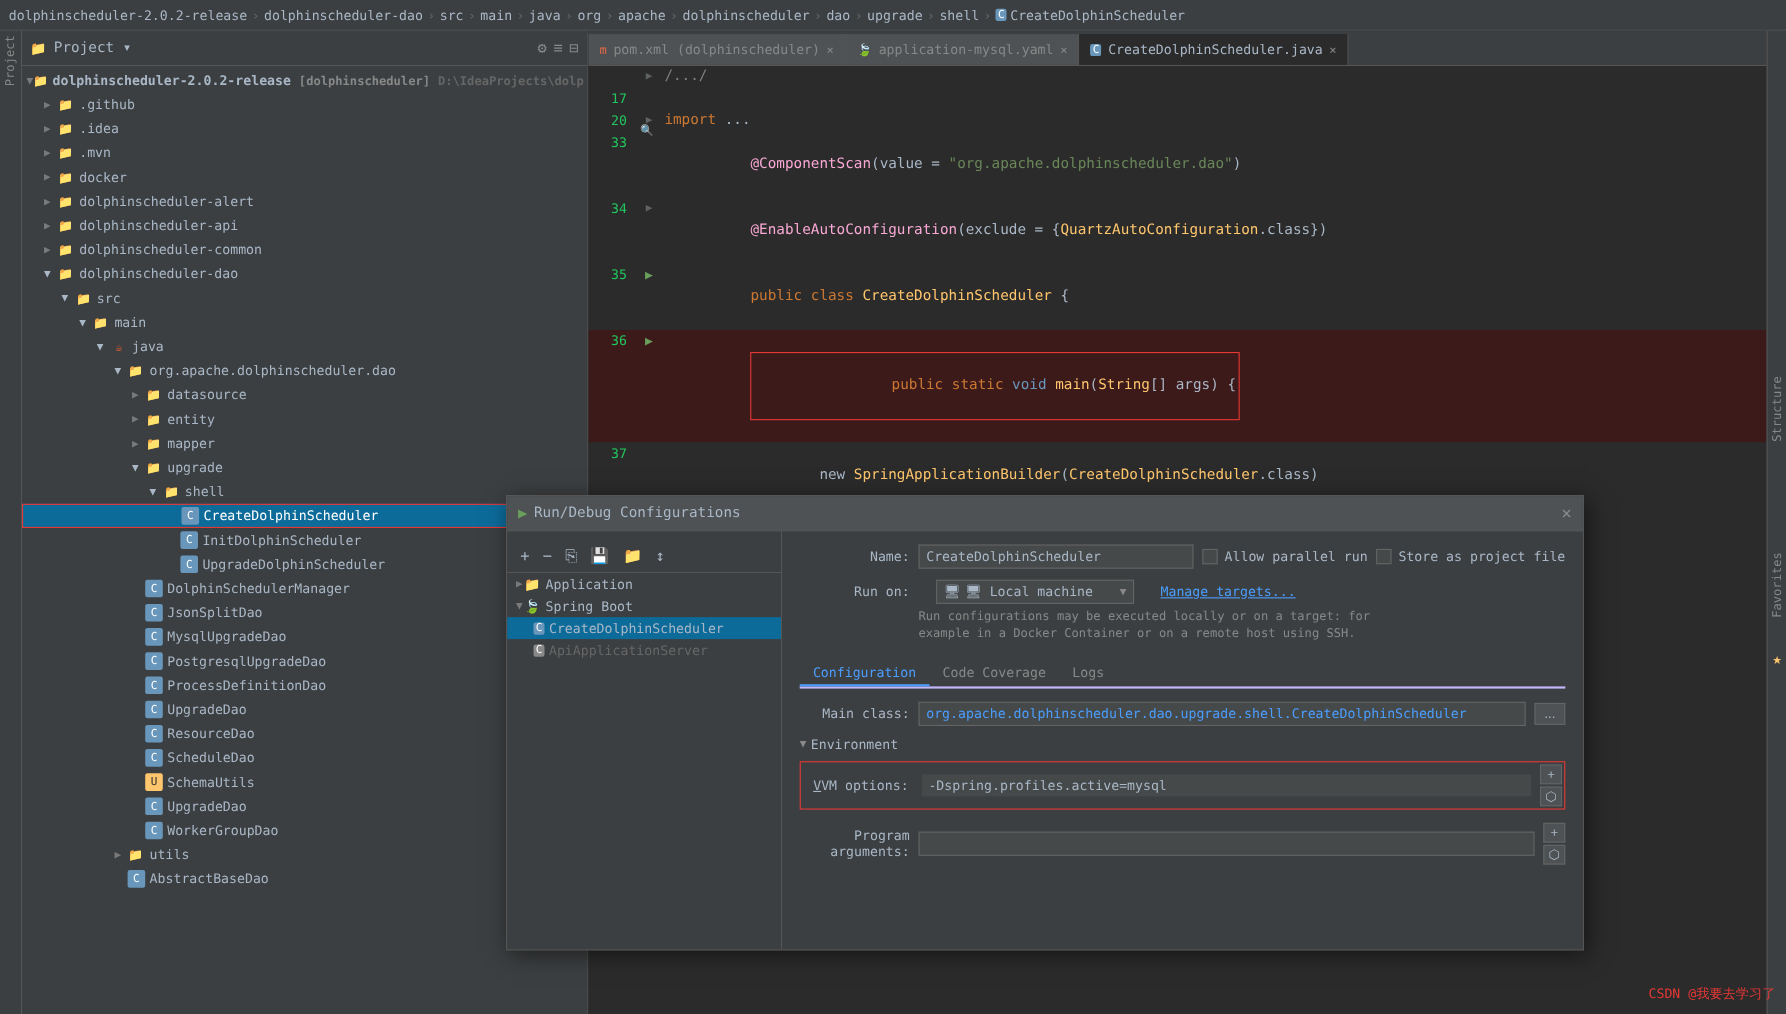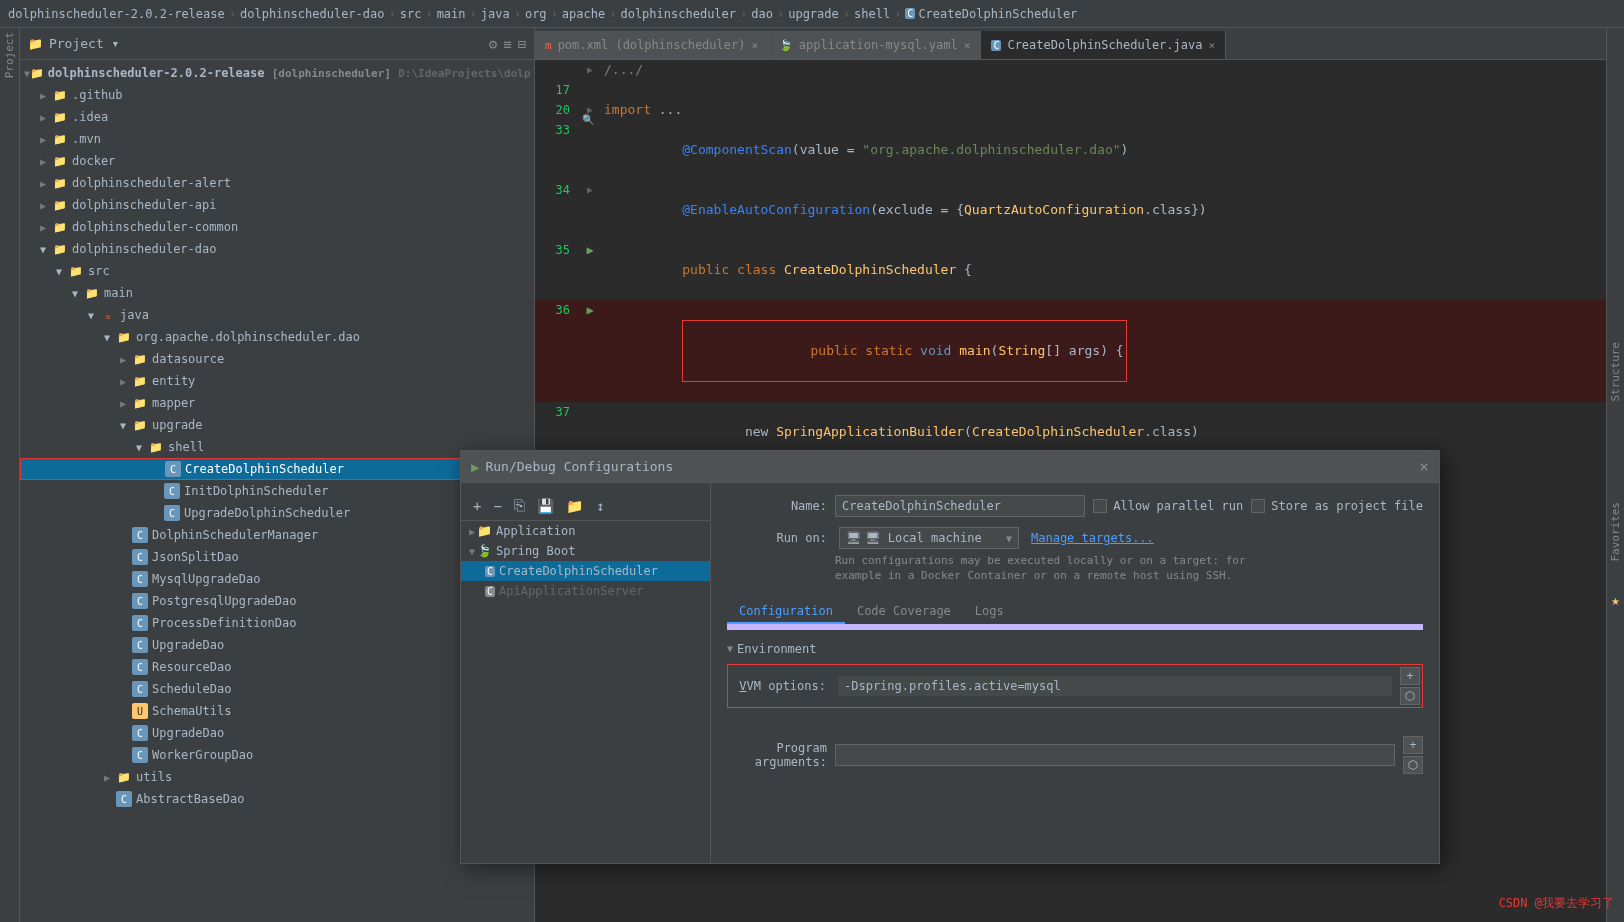--- a/index.html
+++ b/index.html
@@ -147,21 +147,21 @@
     .line-code {
       padding-left: 4px;
       white-space: pre;
       font-size: 13px;
     }
 
     
     .kw { color: #cc7832; }
     .kw-blue { color: #6897bb; }
     .str { color: #6a8759; }
-    .ann { color: #3b82f6; }
+    .ann { color: #f9a8d4; }
     .cls { color: #ffc66d; }
     .fn { color: #ffc66d; }
     .cmt { color: #808080; }
     .plain { color: #a9b7c6; }
 
     
     .side-tools-left {
       width: 20px;
       background: #3c3f41;
       display: flex;
@@ -274,21 +274,21 @@
     .checkbox-box {
       width: 14px; height: 14px;
       border: 1px solid #646464;
       background: #45494a;
       display: inline-block;
     }
 
     .run-on-row {
       display: flex;
       align-items: center;
-      gap: 12px;
+      gap: 24px;
       margin-bottom: 4px;
     }
 
     .select-box {
       background: #45494a;
       border: 1px solid #646464;
       color: #a9b7c6;
       padding: 3px 6px;
       font-size: 12px;
       display: flex;
@@ -309,21 +309,21 @@
     .run-on-desc {
       font-size: 11px;
       color: #888;
       margin-bottom: 10px;
       padding-left: 108px;
       line-height: 1.4;
     }
 
     .tabs-row {
       display: flex;
-      border-bottom: 6px solid #c4b5fd;
+      border-bottom: 2px solid #c4b5fd;
       margin-bottom: 12px;
       margin-top: 16px;
     }
     .config-tab {
       padding: 4px 12px;
       font-size: 12px;
       color: #888;
       cursor: pointer;
       border-bottom: 2px solid transparent;
     }
@@ -370,21 +370,21 @@
       margin-bottom: 8px;
       font-size: 12px;
       color: #a9b7c6;
       cursor: pointer;
     }
     .section-arrow { color: #888; font-size: 10px; }
 
     .vm-options-row {
       display: flex;
       align-items: center;
-      margin-bottom: 28px;
+      margin-bottom: 12px;
       gap: 8px;
       border: 1px solid #e53935;
       padding: 2px;
     }
     .vm-label {
       width: 100px;
       font-size: 12px;
       color: #a9b7c6;
       text-align: right;
       flex-shrink: 0;
@@ -938,20 +938,25 @@
       <div class="run-on-desc">
         Run configurations may be executed locally or on a target: for<br>example in a Docker Container or on a remote host using SSH.
       </div>
 
       <div class="tabs-row">
         <div class="config-tab active">Configuration</div>
         <div class="config-tab">Code Coverage</div>
         <div class="config-tab">Logs</div>
       </div>
 
+      <div class="main-class-row">
+        <span class="main-class-label">Main class:</span>
+        <input class="main-class-input" type="text" value="org.apache.dolphinscheduler.dao.upgrade.shell.CreateDolphinScheduler" style="">
+        <button class="dots-btn">...</button>
+      </div>
 
       <div class="section-header">
         <span class="section-arrow">▼</span>
         <span>Environment</span>
       </div>
 
       <div class="vm-options-row">
         <span class="vm-label">
           <span class="underline">V</span><span>VM options:</span>
         </span>

